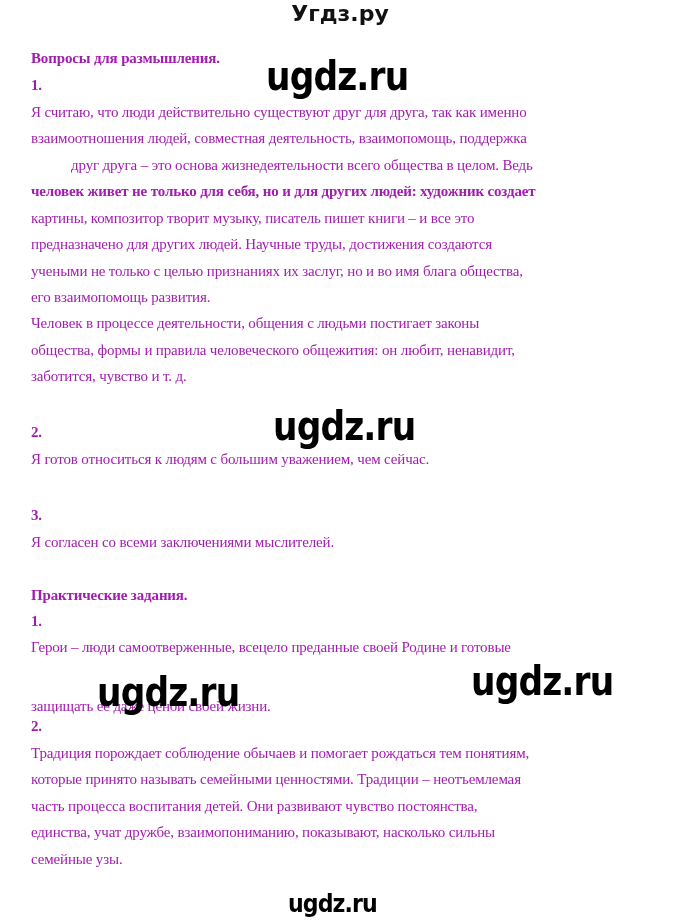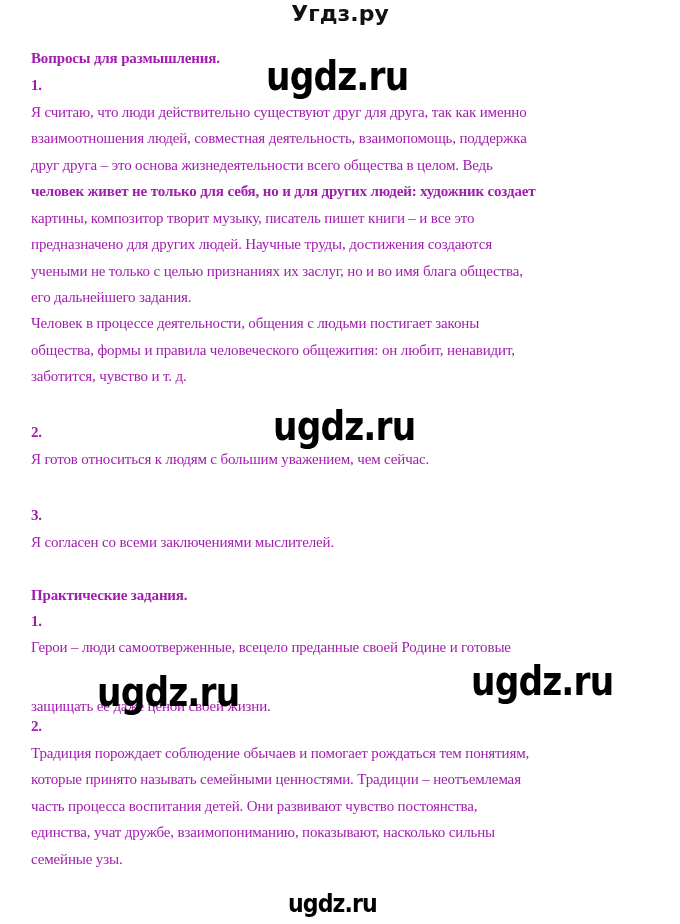--- a/index.html
+++ b/index.html
@@ -25,26 +25,26 @@
 </head>
 <body>
 
 <div class="site-title">Угдз.ру</div>
 
 <div class="ln hd" style="top:48px;">Вопросы для размышления.</div>
 <div class="ln hd" style="top:75px;">1.</div>
 
 <div class="ln" style="top:102px;">Я считаю, что люди действительно существуют друг для друга, так как именно</div>
 <div class="ln" style="top:128px;">взаимоотношения людей, совместная деятельность, взаимопомощь, поддержка</div>
-<div class="ln" style="top:155px;">друг друга – это основа жизнедеятельности всего общества в целом. Ведь</div>
+<div class="ln" style="top:155px;margin-left:40px;">друг друга – это основа жизнедеятельности всего общества в целом. Ведь</div>
 <div class="ln" style="top:181px;font-weight:bold;">человек живет не только для себя, но и для других людей: художник создает</div>
 <div class="ln" style="top:208px;">картины, композитор творит музыку, писатель пишет книги – и все это</div>
 <div class="ln" style="top:234px;">предназначено для других людей. Научные труды, достижения создаются</div>
 <div class="ln" style="top:261px;">учеными не только с целью признаниях их заслуг, но и во имя блага общества,</div>
-<div class="ln" style="top:287px;">его дальнейшего задания.</div>
+<div class="ln" style="top:287px;">его взаимопомощь развития.</div>
 <div class="ln" style="top:313px;">Человек в процессе деятельности, общения с людьми постигает законы</div>
 <div class="ln" style="top:340px;">общества, формы и правила человеческого общежития: он любит, ненавидит,</div>
 <div class="ln" style="top:366px;">заботится, чувство и т. д.</div>
 
 <div class="ln hd" style="top:422px;">2.</div>
 <div class="ln" style="top:449px;">Я готов относиться к людям с большим уважением, чем сейчас.</div>
 
 <div class="ln hd" style="top:505px;">3.</div>
 <div class="ln" style="top:532px;text-align:center;">Я согласен со всеми заключениями мыслителей.</div>
 

